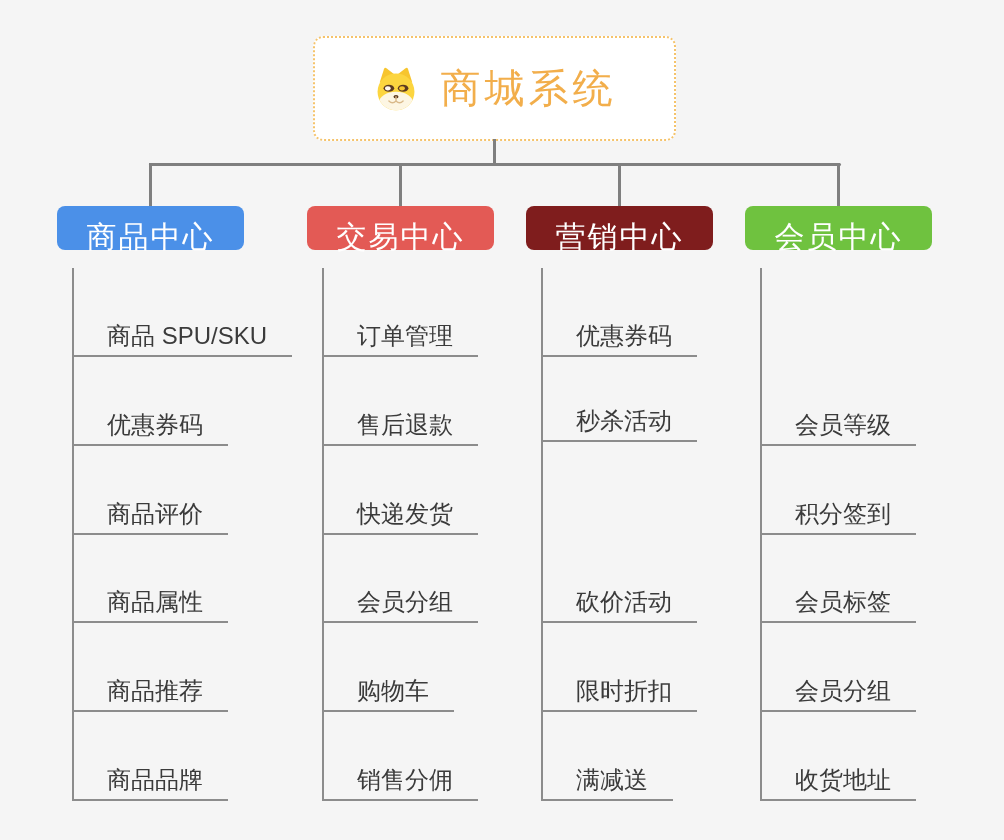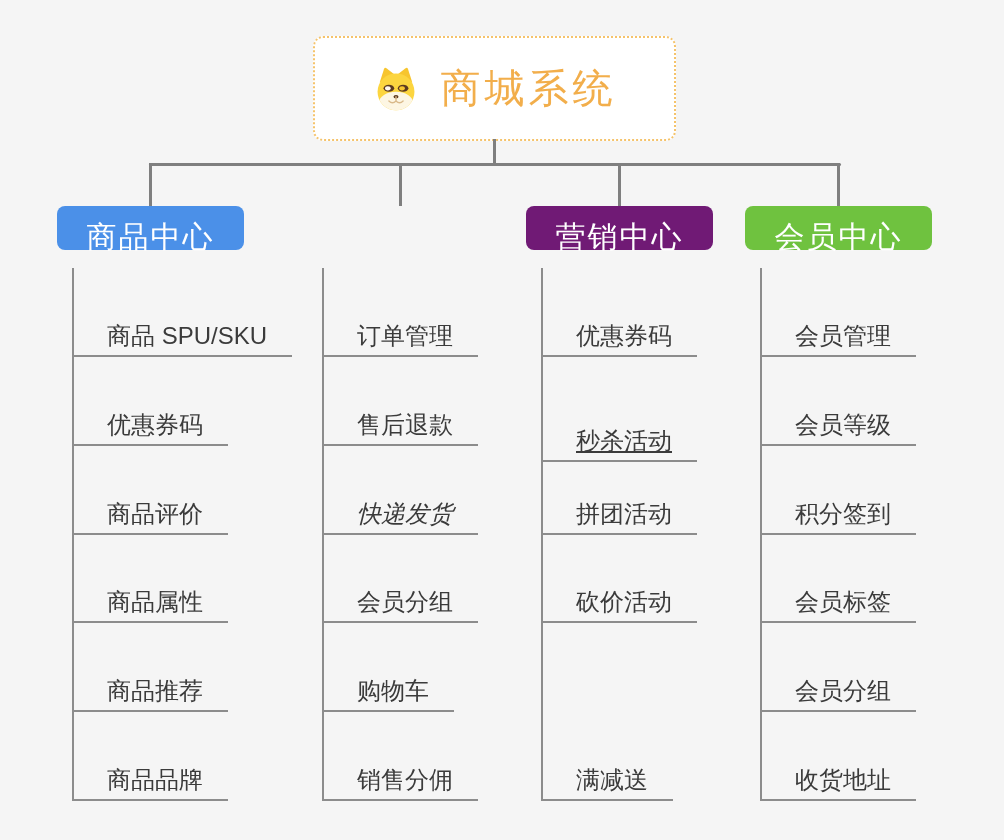--- a/index.html
+++ b/index.html
@@ -97,43 +97,43 @@
         <div class="vline"></div>
         <div class="item" style="top: 115px;">商品 SPU/SKU</div>
         <div class="item" style="top: 204px;">优惠券码</div>
         <div class="item" style="top: 381px;">商品属性</div>
         <div class="item" style="top: 293px;">商品评价</div>
         <div class="item" style="top: 470px;">商品推荐</div>
         <div class="item" style="top: 559px;">商品品牌</div>
       </div>
       <div class="branch">
         <div class="drop"></div>
+        <div class="bhead" style="background: rgb(227, 90, 85);">交易中心</div>
         <div class="vline"></div>
         <div class="item" style="top: 115px;">订单管理</div>
         <div class="item" style="top: 204px;">售后退款</div>
-        <div class="item" style="top: 293px; font-style: italic;">快递发货</div>
+        <div class="item" style="top: 293px;">快递发货</div>
         <div class="item" style="top: 381px;">会员分组</div>
         <div class="item" style="top: 470px;">购物车</div>
         <div class="item" style="top: 559px;">销售分佣</div>
       </div>
       <div class="branch">
         <div class="drop"></div>
-        <div class="bhead" style="background: #701a75;">营销中心</div>
+        <div class="bhead" style="background: #7f1d1d;">营销中心</div>
         <div class="vline"></div>
         <div class="item" style="top: 115px;">优惠券码</div>
-        <div class="item" style="top: 220px; text-decoration: underline;">秒杀活动</div>
-        <div class="item" style="top: 293px;">拼团活动</div>
+        <div class="item" style="top: 200px;">秒杀活动</div>
         <div class="item" style="top: 381px;">砍价活动</div>
+        <div class="item" style="top: 470px;">限时折扣</div>
         <div class="item" style="top: 559px;">满减送</div>
       </div>
       <div class="branch">
         <div class="drop"></div>
         <div class="bhead" style="background: rgb(111, 194, 63);">会员中心</div>
         <div class="vline"></div>
-        <div class="item" style="top: 115px;">会员管理</div>
         <div class="item" style="top: 204px;">会员等级</div>
         <div class="item" style="top: 293px; text-align: center;">积分签到</div>
         <div class="item" style="top: 381px;">会员标签</div>
         <div class="item" style="top: 470px;">会员分组</div>
         <div class="item" style="top: 559px;">收货地址</div>
       </div>
     </div>
 </div>
 
 </body></html>

